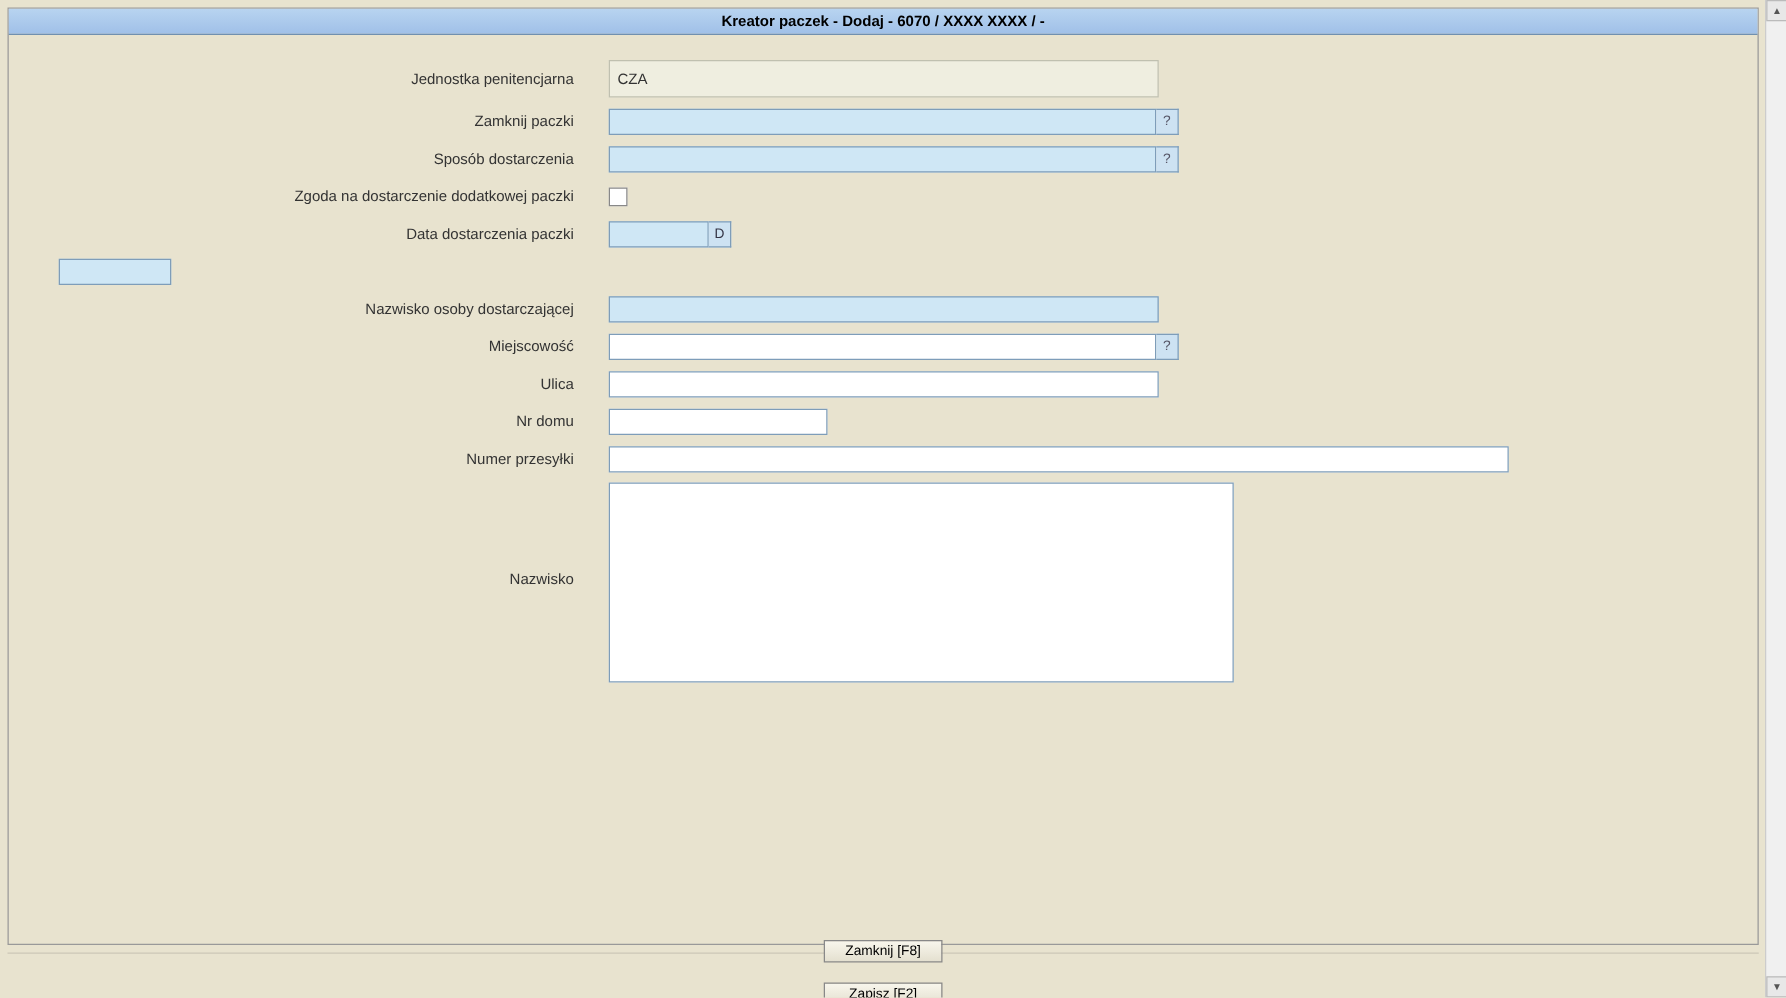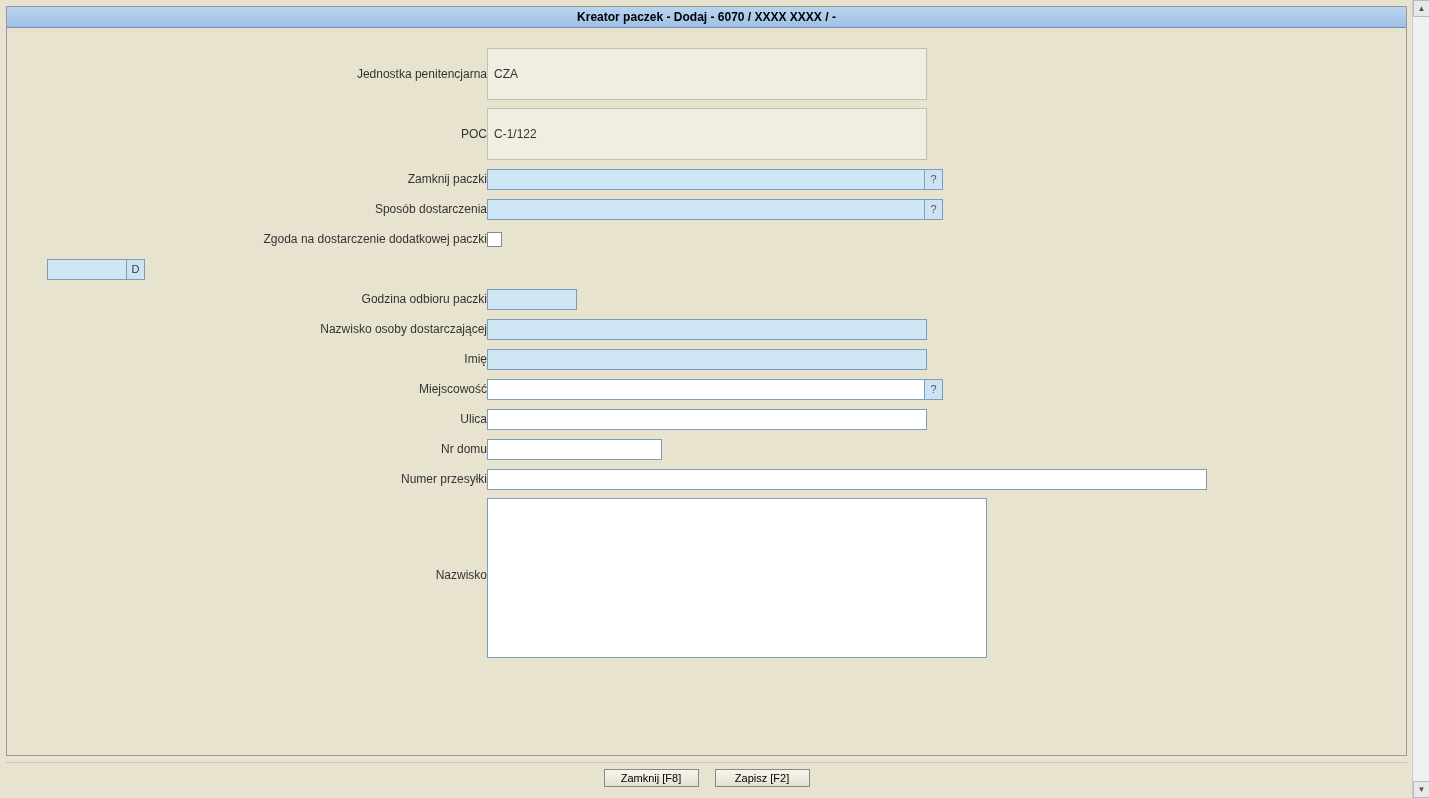--- a/index.html
+++ b/index.html
@@ -43,32 +43,32 @@
       align-items: center;
       margin-bottom: 8px;
       min-height: 22px;
     }
     .form-row.textarea-row {
       align-items: flex-start;
     }
     .form-label {
       width: 440px;
       text-align: right;
-      padding-right: 0;
+      padding-right: 28px;
       color: #333;
       font-size: 12px;
     }
     .field-wrap {
       display: flex;
       align-items: center;
     }
     .ro-field {
       background: #efeee0;
       border: 1px solid #c0c0b0;
-      padding: 18px 6px;
+      padding: 7px 6px;
       min-height: 20px;
       width: 440px;
       font-size: 12px;
     }
     .text-input {
       border: 1px solid #7e9db9;
       background: #fff;
       padding: 2px 4px;
       height: 21px;
       font-size: 12px;
@@ -127,20 +127,21 @@
       left: 6px;
       right: 22px;
       bottom: 6px;
       height: 30px;
       background: #e8e3cf;
       border-top: 1px solid #ccc8b8;
       display: flex;
       justify-content: center;
       align-items: center;
       gap: 16px;
+      flex-direction: column;
     }
     .action-btn {
       min-width: 95px;
       padding: 2px 10px;
       border: 1px solid #888;
       background: linear-gradient(to bottom, #f8f6ec, #e4e0d0);
       font-size: 11px;
       font-family: Tahoma, Arial, sans-serif;
       cursor: pointer;
     }
@@ -175,26 +176,20 @@
 
   <div class="form-area">
 
     <div class="form-row">
       <div class="form-label">Jednostka penitencjarna</div>
       <div class="field-wrap">
         <div class="ro-field">CZA</div>
       </div>
     </div>
 
-    <div class="form-row">
-      <div class="form-label">POC</div>
-      <div class="field-wrap">
-        <div class="ro-field">C-1/122</div>
-      </div>
-    </div>
 
     <div class="form-row">
       <div class="form-label">Zamknij paczki</div>
       <div class="field-wrap">
         <input type="text" class="text-input highlight" style="width: 438px;" value="">
         <div class="lookup-btn">
             <span>?</span>
           </div>
       </div>
     </div>
@@ -210,48 +205,42 @@
     </div>
 
     <div class="form-row">
       <div class="form-label">Zgoda na dostarczenie dodatkowej paczki</div>
       <div class="field-wrap">
         <div class="checkbox"></div>
       </div>
     </div>
 
     <div class="form-row">
+      <div class="form-label">Data dostarczenia paczki</div>
       <div class="field-wrap">
         <input type="text" class="text-input highlight w80" value="" style="">
         <div class="date-btn">
             <span>D</span>
           </div>
       </div>
     </div>
 
     <div class="form-row">
-      <div class="form-label">Godzina odbioru paczki</div>
       <div class="field-wrap">
         <input type="text" class="text-input highlight" style="width: 90px;" value="">
       </div>
     </div>
 
     <div class="form-row">
       <div class="form-label">Nazwisko osoby dostarczającej</div>
       <div class="field-wrap">
         <input type="text" class="text-input highlight w440" value="" style="">
       </div>
     </div>
 
-    <div class="form-row">
-      <div class="form-label">Imię</div>
-      <div class="field-wrap">
-        <input type="text" class="text-input highlight w440" value="" style="">
-      </div>
-    </div>
 
     <div class="form-row">
       <div class="form-label">Miejscowość</div>
       <div class="field-wrap">
         <input type="text" class="text-input" style="width: 438px;" value="">
         <div class="lookup-btn">
             <span>?</span>
           </div>
       </div>
     </div>

